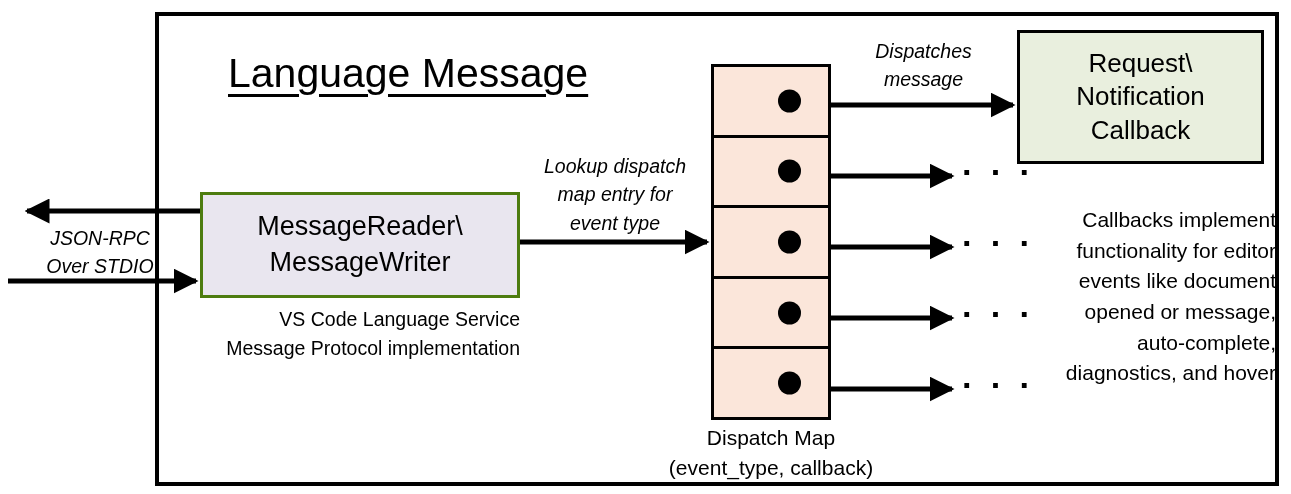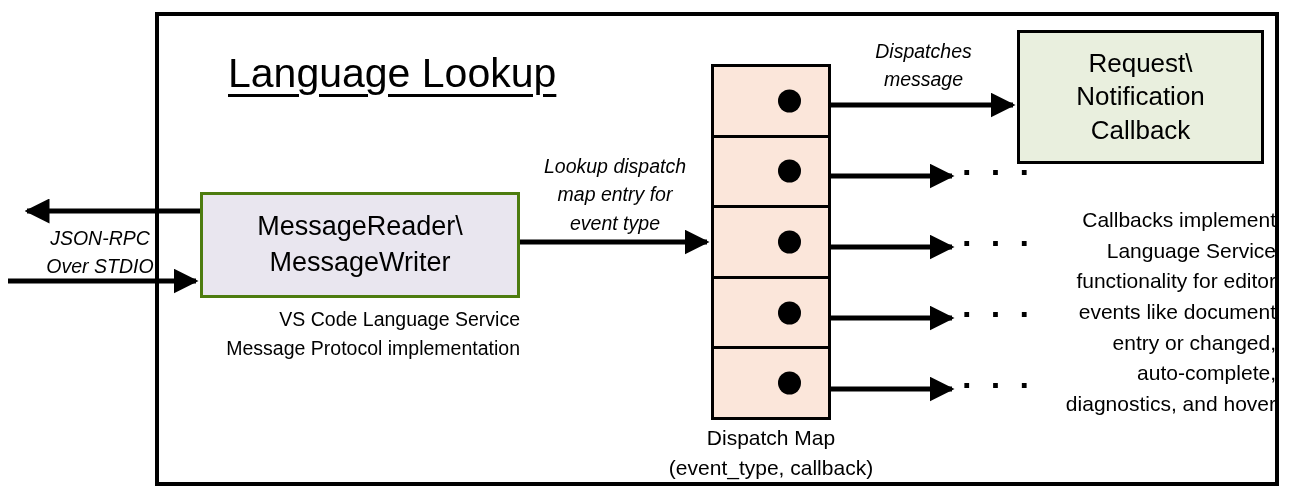--- a/index.html
+++ b/index.html
@@ -227,21 +227,21 @@
       <line x1="787" y1="318" x2="952" y2="318" stroke="#000000" stroke-width="5" marker-end="url(#arrowR)"></line>
     </g>
 
     <g>
       <line x1="787" y1="389" x2="952" y2="389" stroke="#000000" stroke-width="5" marker-end="url(#arrowR)"></line>
     </g>
   </svg>
 
   <div class="abs" id="server-boundary"></div>
 
-  <div class="abs" id="server-title">Language Lookup</div>
+  <div class="abs" id="server-title">Language Message</div>
 
   <div class="abs" id="jsonrpc-label">
     <div>JSON-RPC</div>
     <div>Over STDIO</div>
   </div>
 
   <div class="abs" id="message-io-box">
     <div>MessageReader\</div>
     <div>MessageWriter</div>
   </div>
@@ -288,21 +288,20 @@
   <div class="ellipsis" style="left:962px; top:318px;">· · ·</div>
   <div class="ellipsis" style="left:962px; top:389px;">· · ·</div>
 
   <div class="abs" id="callback-box">
     <div>Request\</div>
     <div>Notification</div>
     <div>Callback</div>
   </div>
   <div class="abs" id="callback-caption">
     <div>Callbacks implement</div>
-    <div>Language Service</div>
     <div>functionality for editor</div>
     <div>events like document</div>
-    <div>entry or changed,</div>
+    <div>opened or message,</div>
     <div>auto-complete,</div>
     <div>diagnostics, and hover</div>
   </div>
 
 </div>
 
 </body></html>

